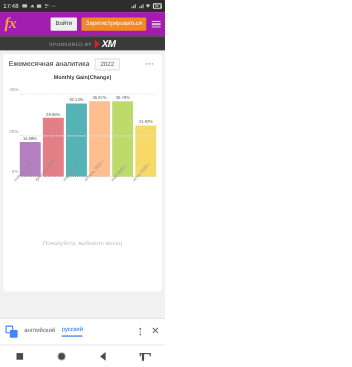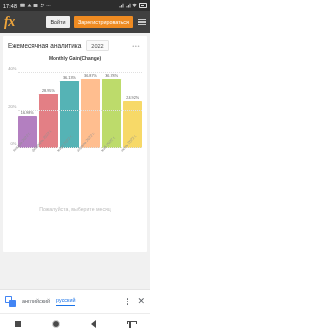--- a/index.html
+++ b/index.html
@@ -27,21 +27,21 @@
     position: relative;
   }
   .sb-batt::after{
     content:""; position:absolute; right:-1.4px; top:1.2px;
     width:1px; height:2px; background:#dcdcdc; border-radius:0 .5px .5px 0;
   }
   .sb-batt i { position:absolute; left:.5px; top:.5px; bottom:.5px; width:60%; background:#dcdcdc; display:block; }
 
   
   .site-header {
-    height: 22px; background: #404040;
+    height: 22px; background: #a21caf;
     display: flex; align-items: center; padding: 0 4px; gap: 4px;
   }
   .logo-fx {
     font-family: "Liberation Serif", serif;
     font-style: italic; font-weight: 700;
     font-size: 14px; color: #f0a63c; line-height: 1;
     letter-spacing: -.5px;
   }
   .hdr-spacer { flex: 1; }
   .btn-login {
@@ -212,20 +212,27 @@
     <span class="hdr-spacer"></span>
     <button class="btn-login">Войти</button>
     <button class="btn-register">Зарегистрироваться</button>
     <span class="hamburger">
         <span></span>
         <span></span>
         <span></span>
       </span>
   </div>
 
+  <div class="sponsor">
+    <span class="sponsor-label">SPONSORED BY</span>
+    <span class="xm-mark">
+      <span class="xm-tri"></span>
+      <span class="xm-text">XM</span>
+    </span>
+  </div>
 
   <div class="content">
     <div class="card">
 
       <div class="card-head">
         <span class="card-title">Ежемесячная аналитика</span>
         <span class="year-select">2022</span>
         <span class="head-spacer"></span>
         <span class="dots">•••</span>
       </div>

